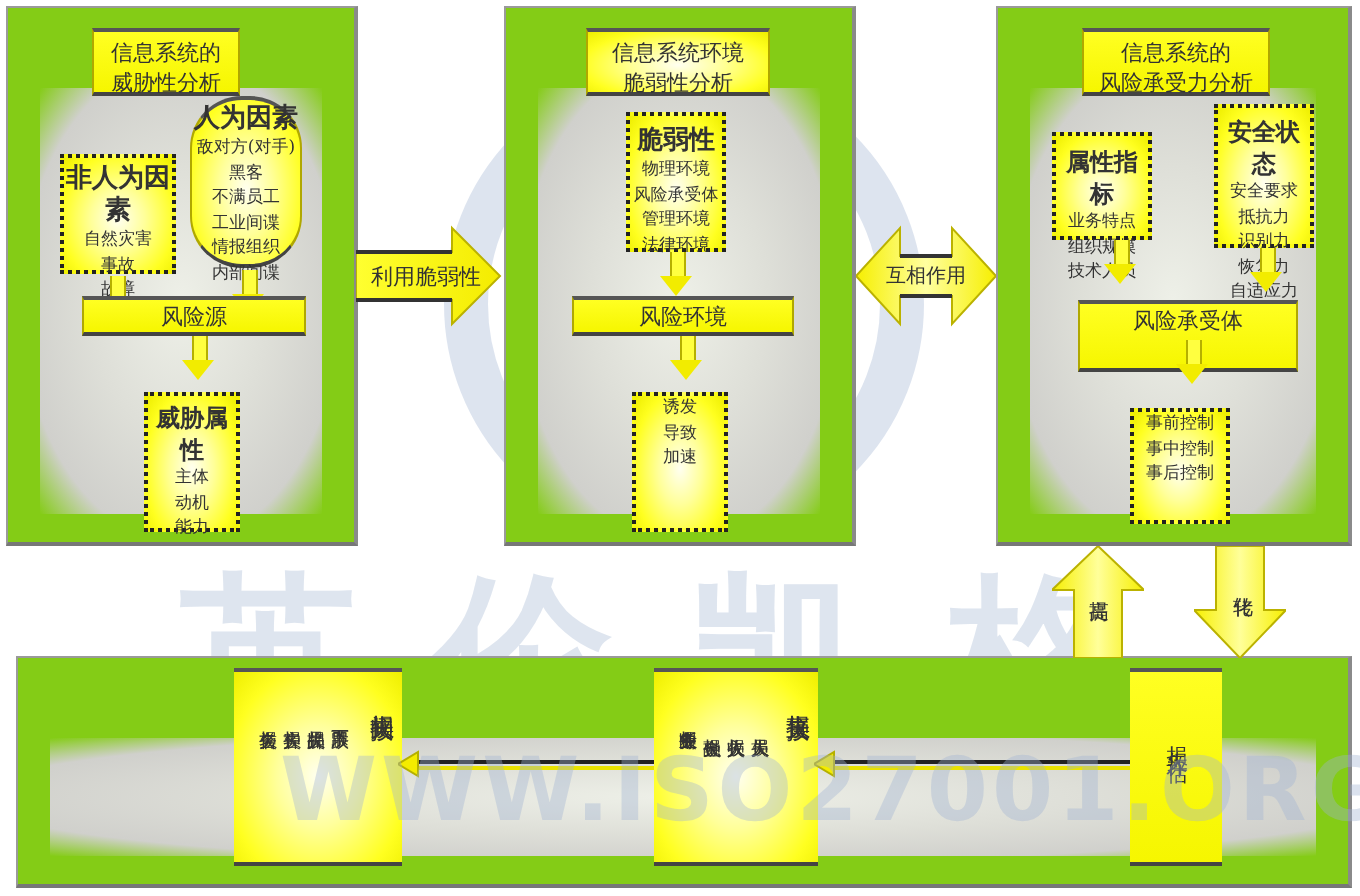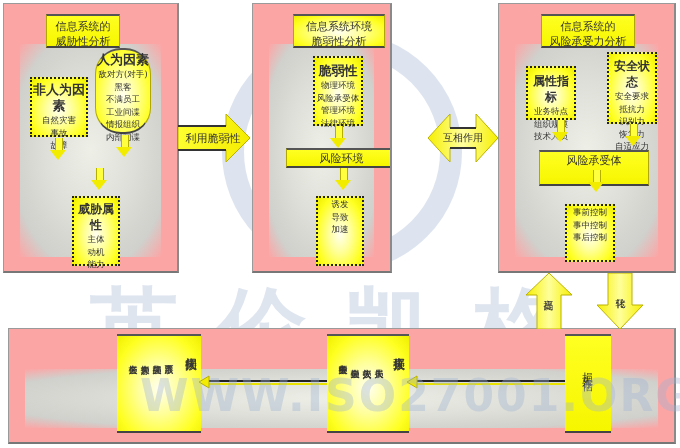--- a/index.html
+++ b/index.html
@@ -7,21 +7,21 @@
   body { position: relative; font-family: "DejaVu Serif", "Liberation Serif", serif; color: #333; }
 
   
   .wm-circle { position: absolute; left: 222px; top: 32px; width: 240px; height: 240px; border-radius: 50%;
     border: 22px solid rgba(150,170,205,0.32); z-index: 0; }
   .wm-text { position: absolute; left: 90px; top: 270px; font-family: "DejaVu Sans", sans-serif; font-weight: bold;
     font-size: 88px; letter-spacing: 40px; color: rgba(160,180,210,0.35); z-index: 0; white-space: nowrap; }
   .wm-url { position: absolute; left: 140px; top: 370px; font-family: "DejaVu Sans", sans-serif; font-weight: bold;
     font-size: 44px; color: rgba(160,180,210,0.38); z-index: 3; white-space: nowrap; letter-spacing: 2px; pointer-events:none; }
 
-  .panel { position: absolute; background: #fca5a5; border: 1px solid #9a9a9a; border-bottom: 2px solid #777;
+  .panel { position: absolute; background: #84cc16; border: 1px solid #9a9a9a; border-bottom: 2px solid #777;
     border-right: 2px solid #8a8a8a; z-index: 1; overflow: hidden; }
   .panel::before { content: ""; position: absolute; left: 16px; top: 40px; right: 16px; bottom: 14px;
     background: radial-gradient(ellipse at center, #eef0e8 0%, #dedfd8 45%, #d0d0cc 80%, rgba(201,201,201,0) 100%); }
   .panel > * { position: absolute; z-index: 2; }
 
   .ybox { background: linear-gradient(180deg, #ffff22 0%, #f6f600 100%); border: 1px solid #b0a800;
     border-top: 2px solid #555; border-bottom: 2px solid #444; text-align: center; color: #333; }
   .ybox.glow { background: radial-gradient(ellipse at 50% 55%, #fffff0 0%, #ffff9a 35%, #ffff20 75%, #eeee00 100%); }
   .dashed { border: 2px dotted #222 !important; }
 
@@ -62,20 +62,23 @@
     <div class="item">黑客</div>
     <div class="item">不满员工</div>
     <div class="item">工业间谍</div>
     <div class="item">情报组织</div>
     <div class="item">内部间谍</div>
   </div>
 
   <div class="arr-down" style="left:49px; top:134px; height:12px;"></div>
   <div class="arr-down" style="left:115px; top:131px; height:12px;"></div>
 
+  <div class="ybox" style="left:37px; top:144px; width:112px; height:20px;">
+    <div class="bar-label">风险源</div>
+  </div>
 
   <div class="arr-down" style="left:90px; top:164px; height:28px;"></div>
 
   <div class="ybox glow dashed" style="left:68px; top:192px; width:48px; height:70px;">
     <div class="head" style="margin-top:3px;font-size:12px;">威胁属性</div>
     <div class="item">主体</div>
     <div class="item">动机</div>
     <div class="item">能力</div>
     <div class="item">行为</div>
 
@@ -88,21 +91,21 @@
         <stop offset="0" stop-color="#ffff30"></stop>
         <stop offset="1" stop-color="#f4ec00"></stop>
       </linearGradient>
     </defs>
   <polygon points="0,14 48,14 48,2 72,26 48,50 48,38 0,38" fill="url(#ga)" stroke="#bbb200" stroke-width="1"></polygon>
   <line x1="0" y1="14" x2="48" y2="14" stroke="#333" stroke-width="2"></line>
   <line x1="0" y1="38" x2="48" y2="38" stroke="#333" stroke-width="2"></line>
 </svg>
 <div style="position:absolute; left:180px; top:131px; width:66px; text-align:center; font-size:11px; z-index:3;">利用脆弱性</div>
 
-<div class="panel" style="left:252px; top:3px; width:140px; height:270px;">
+<div class="panel" style="left:252px; top:3px; width:176px; height:270px;">
   <div class="ybox glow" style="left:40px; top:10px; width:92px; height:34px;">
     <div class="title">信息系统环境</div>
     <div class="title" style="padding-top:0">脆弱性分析</div>
   </div>
 
   <div class="ybox glow dashed" style="left:60px; top:52px; width:50px; height:70px;">
     <div class="head" style="margin-top:5px;">脆弱性</div>
     <div class="item">物理环境</div>
     <div class="item">风险承受体</div>
     <div class="item">管理环境</div>

